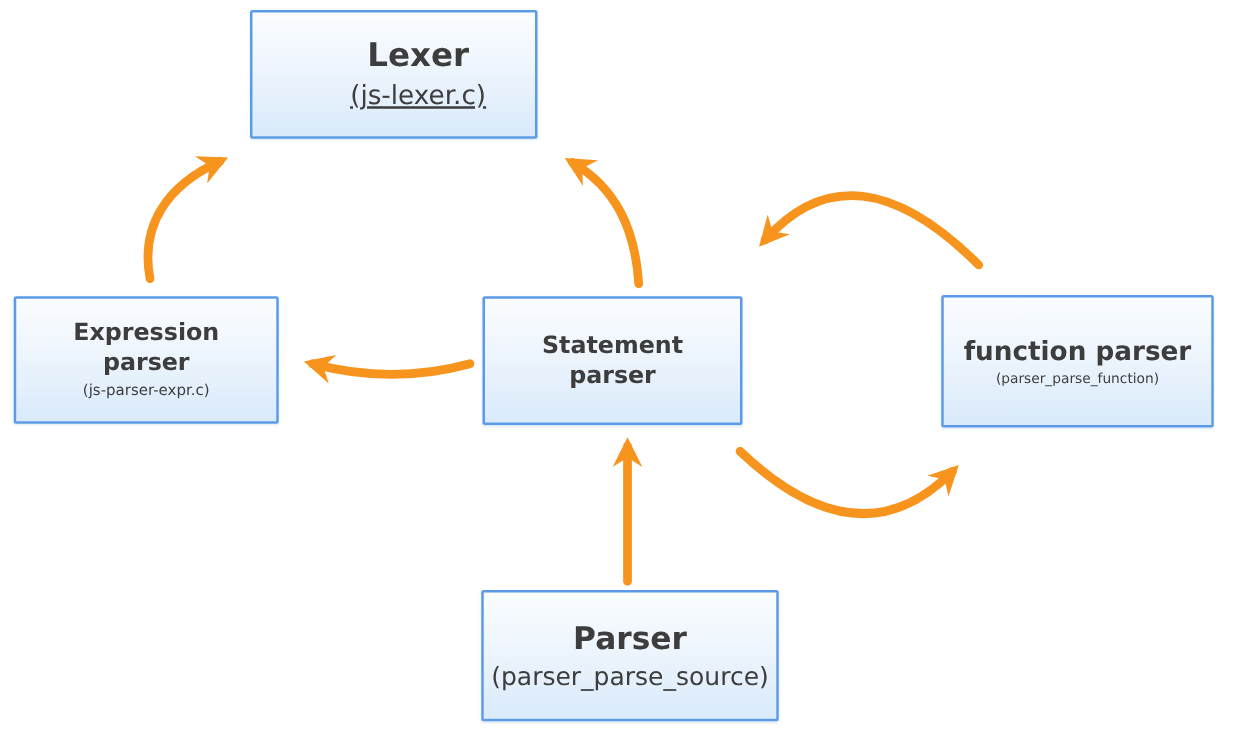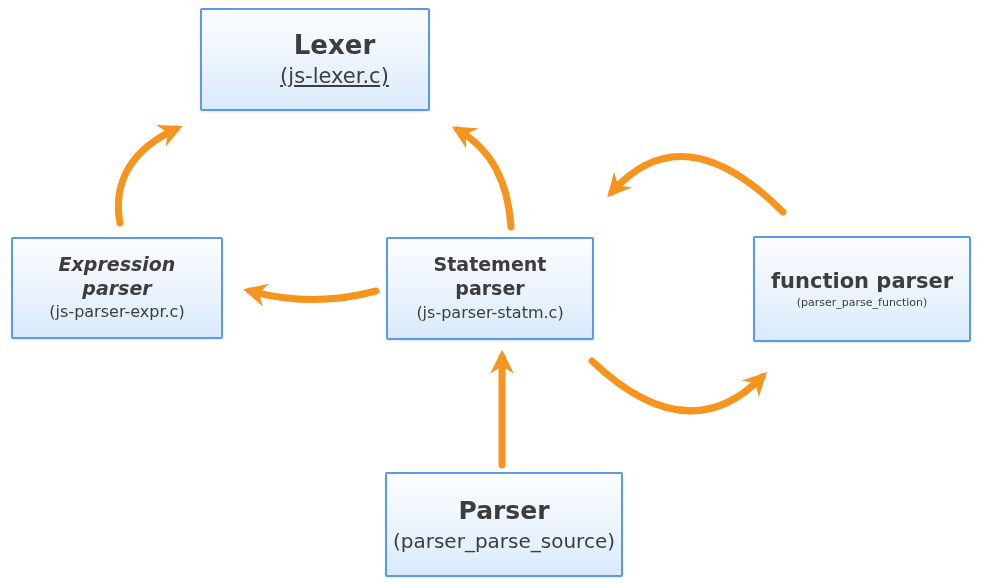--- a/index.html
+++ b/index.html
@@ -57,22 +57,22 @@
   .node .subtitle {
     line-height: 1.3;
     margin-top: 2px;
   }
   
   .node-lexer            { left: 200px; top: 8px;   width: 230px; height: 103px; padding-left: 39px; }
   .node-lexer .title     { font-size: 26px; }
   .node-lexer .subtitle  { font-size: 21px; text-decoration: underline; }
 
   .node-expression       { left: 11px;  top: 237px; width: 212px; height: 102px; }
-  .node-expression .title    { font-size: 19px; font-style: italic; }
-  .node-expression .subtitle { font-size: 16px; }
+  .node-expression .title    { font-size: 19px; }
+  .node-expression .subtitle { font-size: 12px; }
 
   .node-statement        { left: 386px; top: 237px; width: 208px; height: 103px; }
   .node-statement .title     { font-size: 19px; }
   .node-statement .subtitle  { font-size: 16px; }
 
   .node-function         { left: 753px; top: 236px; width: 218px; height: 106px; }
   .node-function .title      { font-size: 21px; }
   .node-function .subtitle   { font-size: 11px; }
 
   .node-parser           { left: 385px; top: 472px; width: 238px; height: 105px; }
@@ -111,21 +111,20 @@
 
   <div class="node node-expression">
     <div class="title">Expression
 parser</div>
     <div class="subtitle">(js-parser-expr.c)</div>
   </div>
 
   <div class="node node-statement">
     <div class="title">Statement
 parser</div>
-    <div class="subtitle">(js-parser-statm.c)</div>
   </div>
 
   <div class="node node-function">
     <div class="title">function parser</div>
     <div class="subtitle">(parser_parse_function)</div>
   </div>
 
   <div class="node node-parser">
     <div class="title">Parser</div>
     <div class="subtitle">(parser_parse_source)</div>

